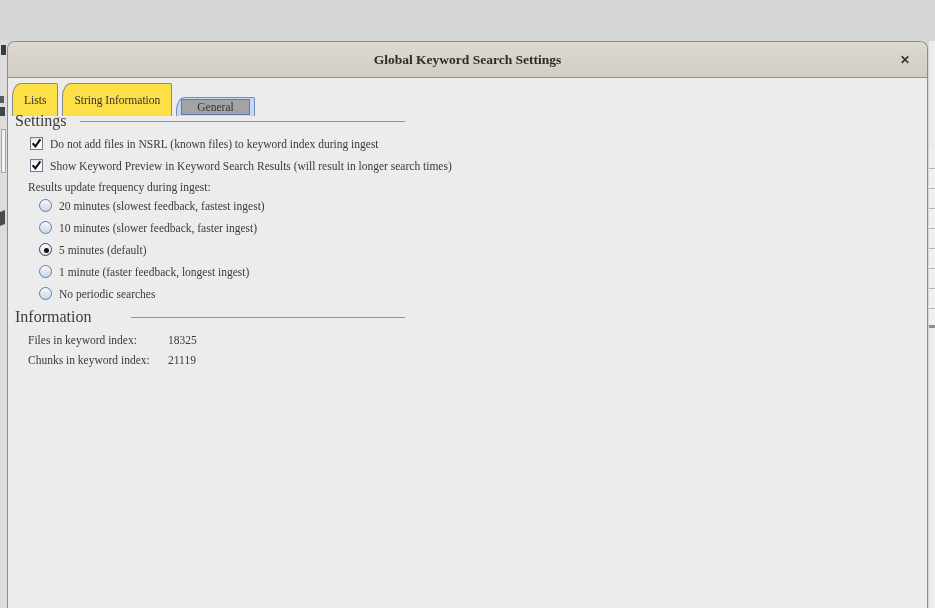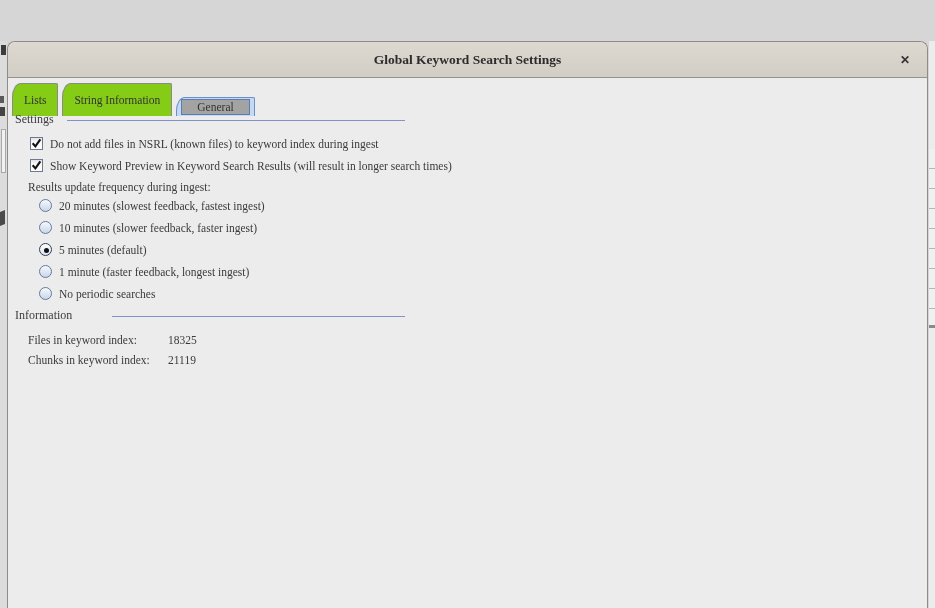--- a/index.html
+++ b/index.html
@@ -26,27 +26,27 @@
   .titlebar{position:relative;height:36px;background:linear-gradient(#ddd9d1,#d2cec5);
             border-bottom:1px solid #97928a;border-radius:8px 8px 0 0;
             display:flex;align-items:center;justify-content:center;}
   .title{font-size:13.5px;font-weight:bold;color:#2c2c2c;}
   .close-btn{position:absolute;right:13px;top:9px;width:18px;height:18px;display:flex;
              align-items:center;justify-content:center;font-size:12px;font-weight:bold;color:#333;}
 
   
   .tabbar{position:absolute;left:4px;top:41px;display:flex;gap:4px;align-items:flex-end;}
   .tab{height:19px;padding:16px 11px;display:flex;align-items:center;font-size:11.5px;color:#333;
-       background:#84cc16;border:1px solid #8a8a8a;border-bottom:none;
+       background:#fde047;border:1px solid #8a8a8a;border-bottom:none;
        border-radius:9px 2px 0 0 / 14px 2px 0 0;}
   .tab.selected{background:#c5d9f3;border-color:#6d8fc6;padding:0 4px;}
   .tab.selected .tab-label{border:1px solid #5c7cb8;padding:0 15px;line-height:14px;background:#a3a3a3;}
 
   
-  .sec-hdr{position:absolute;left:7px;width:390px;display:flex;align-items:center;font-size:12px;color:#3c3c3c;}
+  .sec-hdr{position:absolute;left:7px;width:390px;display:flex;align-items:center;font-size:16px;color:#3c3c3c;}
   .sec-hdr .line{flex:1;border-top:1px solid #8191c9;margin-left:13px;margin-top:1px;}
   .hdr-settings{top:70px;}
   .hdr-info{top:266px;gap:27px;}
 
   
   .cb-row{position:absolute;left:22px;display:flex;align-items:center;gap:7px;font-size:11.5px;}
   .cb-1{top:95px;} .cb-2{top:117px;}
   .checkbox{width:13px;height:13px;border:1px solid #6f7a8c;background:linear-gradient(#dfe3e8,#fbfcfd 40%);
             display:flex;align-items:center;justify-content:center;flex:0 0 13px;}
 

